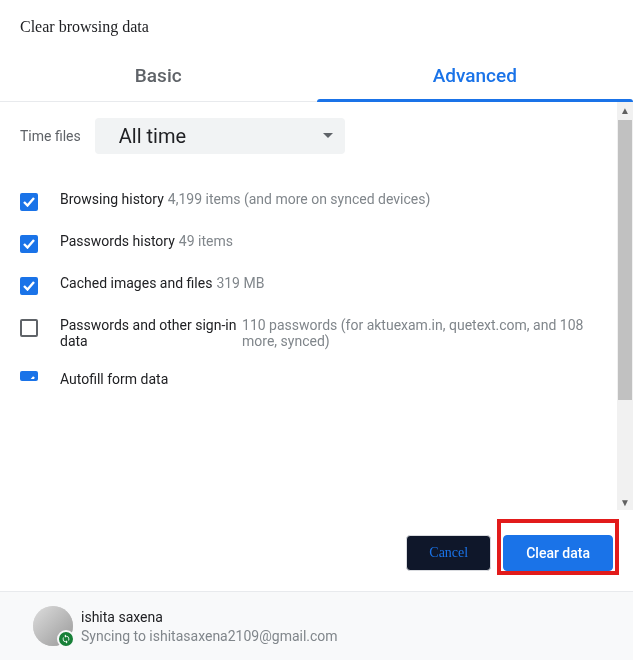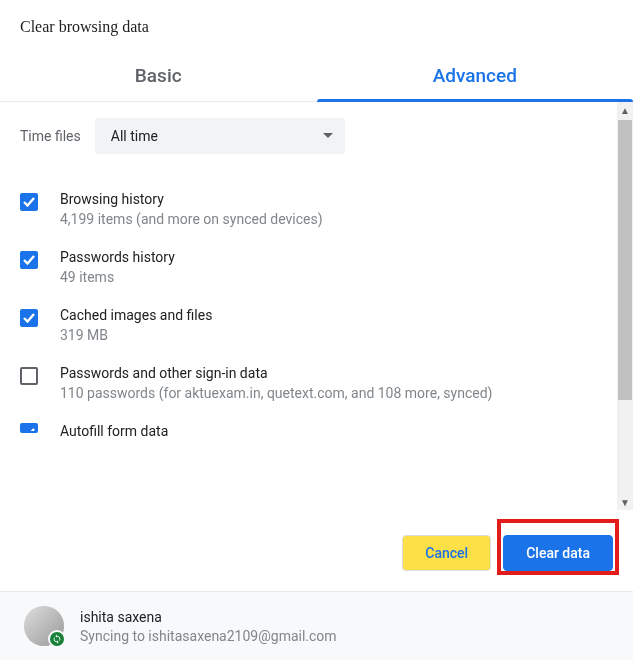--- a/index.html
+++ b/index.html
@@ -63,22 +63,22 @@
       color: #5f6368;
     }
     .time-select {
       background: #f1f3f4;
       border-radius: 4px;
       height: 36px;
       width: 250px;
       display: flex;
       align-items: center;
       justify-content: space-between;
-      padding: 0 12px 0 16px;
-      font-size: 14px;
+      padding: 0 12px 0 24px;
+      font-size: 20px;
       color: #202124;
       cursor: pointer;
     }
     .time-select svg { fill: #5f6368; }
     .list { display: flex; flex-direction: column; gap: 0; }
     .item {
       display: flex;
       align-items: flex-start;
       padding: 11px 0;
       gap: 22px;
@@ -96,21 +96,21 @@
     }
     .checkbox.checked {
       background: #1a73e8;
       border: 2px solid #1a73e8;
     }
     .checkbox.unchecked {
       border: 2px solid #5f6368;
       background: #fff;
     }
     .checkbox svg { stroke: #fff; }
-    .item-text { display: flex; flex-direction: column; gap: 4px; }
+    .item-text { display: flex; flex-direction: row; gap: 4px; }
     .item-title { font-size: 14px; color: #202124; }
     .item-sub { font-size: 14px; color: #80868b; }
     .scrollbar-track {
       position: absolute;
       right: 0; top: 0; bottom: 0;
       width: 16px;
       background: #f1f1f1;
     }
     .scrollbar-thumb {
       position: absolute;
@@ -139,40 +139,41 @@
       padding: 0 22px;
       border-radius: 4px;
       font-size: 14px;
       font-weight: 500;
       cursor: pointer;
       display: flex;
       align-items: center;
       justify-content: center;
     }
     .btn-cancel {
-      background: #fde047;
+      background: #0f172a;
       border: 1px solid #dadce0;
       color: #1a73e8;
+      font-family: Liberation Serif, serif;
     }
     .btn-primary {
       background: #1a73e8;
       border: 1px solid #1a73e8;
       color: #fff;
     }
     .highlight-box {
       position: absolute;
       border: 4px solid #e21b1b;
       pointer-events: none;
     }
     .profile-bar {
       background: #f8f9fa;
       display: flex;
       align-items: center;
-      padding: 14px 24px;
-      gap: 16px;
+      padding: 14px 33px;
+      gap: 8px;
       border-top: 1px solid #e8eaed;
     }
     .avatar {
       width: 40px; height: 40px;
       border-radius: 50%;
       background: radial-gradient(circle at 30% 30%, #eee, #bbb);
       position: relative;
       flex-shrink: 0;
       overflow: visible;
     }

